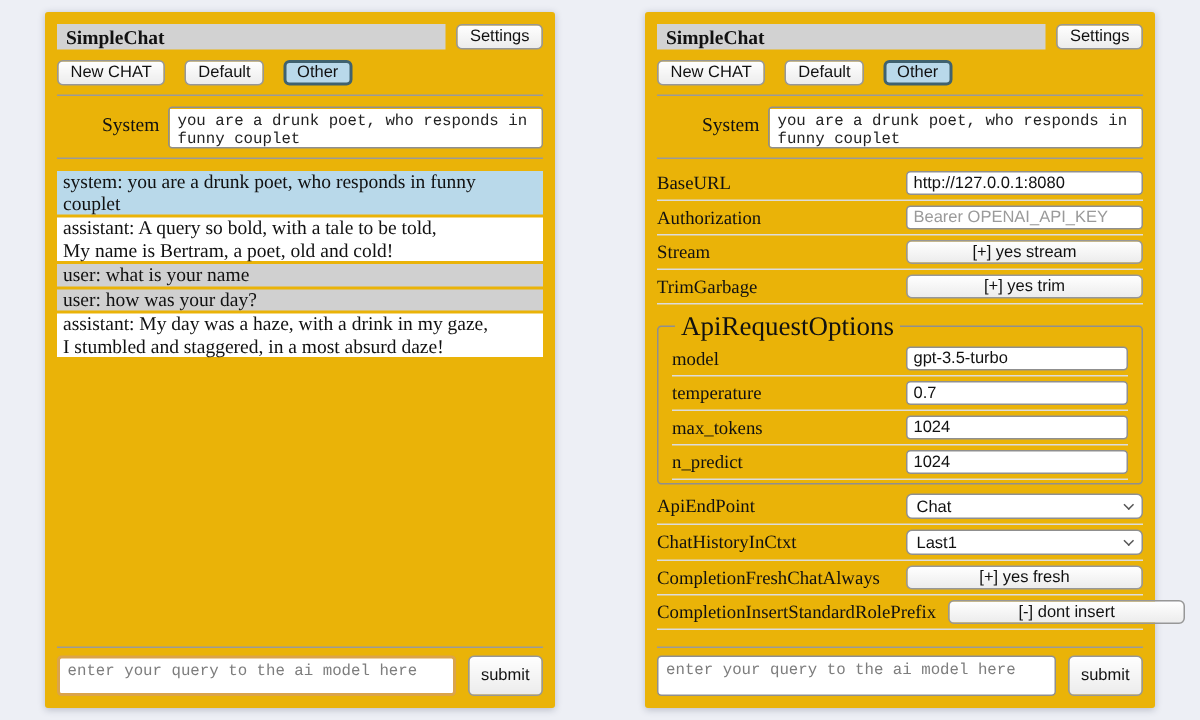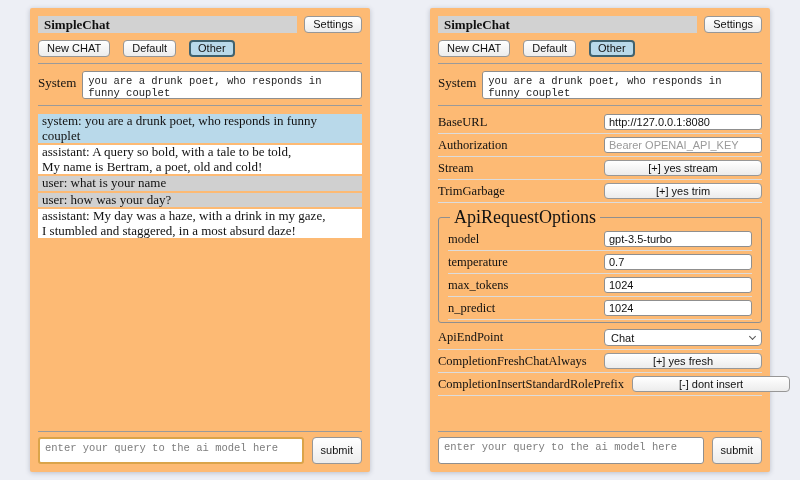--- a/index.html
+++ b/index.html
@@ -2,42 +2,42 @@
 <html><head>
 <meta charset="utf-8">
 <style>
   * { margin:0; padding:0; box-sizing:border-box; }
   html,body { width:800px; height:480px; }
   body { background:#edeff5; font-family:"Liberation Serif", serif; color:#111; position:relative; }
   .stage { position:absolute; inset:0; width:800px; height:480px; }
 
   .panel {
     position:absolute; top:8px; width:340px; height:464px;
-    background:#fdba74; box-shadow:0 1px 5px rgba(40,50,80,0.25);
+    background:#eab308; box-shadow:0 1px 5px rgba(40,50,80,0.25);
     border-radius:2px; padding:8px; display:flex; flex-direction:column;
   }
   .panel.left  { left:30px; }
   .panel.right { left:430px; }
 
   
   .hdr { display:flex; align-items:stretch; gap:7px; }
   .titlebar { flex:1; background:#d2d2d2; padding:1px 6px; font-weight:bold; font-size:13px; line-height:15px; }
   .btn {
     font-family:"Liberation Sans", sans-serif; font-size:11px; color:#111;
     background:linear-gradient(#ffffff,#ececec); border:1px solid #979797;
     border-radius:4px; padding:1px 8px; line-height:13px; cursor:pointer;
   }
   .btn.active { background:#b9d9ea; border:2px solid #40626f; padding:0 7px; }
 
   .toolbar { display:flex; gap:13px; margin-top:7px; }
 
   hr.div { border:none; border-top:1px solid #9a9a9a; margin:6px 0 5px; }
 
   
-  .sysrow { display:flex; gap:6px; align-items:flex-start; margin-top:2px; }
+  .sysrow { display:flex; gap:6px; align-items:flex-start; margin-top:2px;margin-left:30px; }
   .sysrow .lbl { font-size:13px; padding-top:4px; }
   textarea {
     font-family:"Liberation Mono", monospace; font-size:10.5px; color:#222;
     border:1px solid #8f8f8f; border-radius:3px; padding:3px 5px; resize:none; outline:none;
   }
   .sys-ta { flex:1; height:28px; }
 
   
   .chatlog { margin-top:3px; }
   .msg { font-size:13px; line-height:14.5px; padding:0 4px; margin-bottom:2px; white-space:pre-line; }
@@ -191,20 +191,27 @@
     </fieldset>
 
     <div class="srow">
       <span class="slabel">ApiEndPoint</span>
       <div class="sselect">
         <span>Chat</span>
         <span class="chev"></span>
       </div>
     </div>
 
+    <div class="srow">
+      <span class="slabel">ChatHistoryInCtxt</span>
+      <div class="sselect">
+        <span>Last1</span>
+        <span class="chev"></span>
+      </div>
+    </div>
 
     <div class="srow">
       <span class="slabel">CompletionFreshChatAlways</span>
       <button class="btn wbtn">[+] yes fresh</button>
     </div>
 
     <div class="srow">
       <span class="slabel">CompletionInsertStandardRolePrefix</span>
       <button class="btn wbtn">[-] dont insert</button>
     </div>

